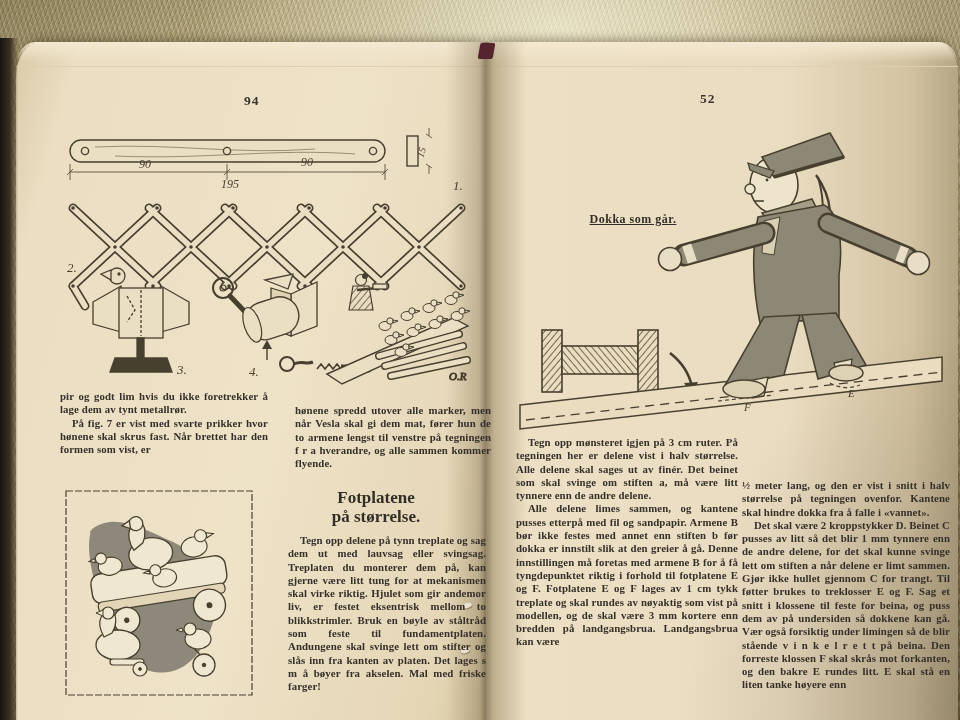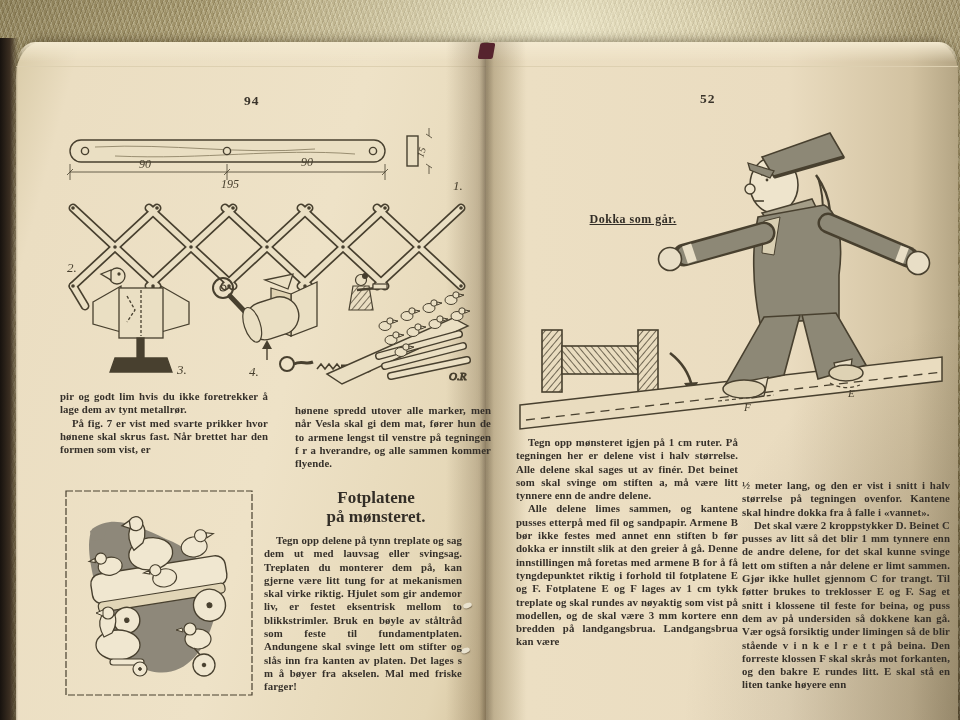--- a/index.html
+++ b/index.html
@@ -307,23 +307,23 @@
       <circle cx="-8" cy="-10" r="6" stroke-width="1.2"></circle>
       <polygon points="-16,-11 -22,-9 -15,-7"></polygon>
       <line x1="-4" y1="9" x2="4" y2="18" stroke-width="1.4"></line>
       <circle cx="6" cy="26" r="11" stroke-width="1.3"></circle>
         <circle cx="6" cy="26" r="1.8" fill="#48402f"></circle>
     </g>
   </svg>
 
   <div class="h-duck" style="left:278px;top:488px;width:196px;">
     <div>Fotplatene</div>
-    <div>på mønsteret.</div>
-  </div>
-  <div class="pagetext" style="left:264px;top:534px;width:198px;">
+    <div>på størrelse.</div>
+  </div>
+  <div class="pagetext" style="left:288px;top:534px;width:198px;">
     <p class="ind">Tegn opp delene på tynn treplate og sag dem ut med lauvsag eller svingsag. Treplaten du monterer dem på, kan gjerne være litt tung for at mekanismen skal virke riktig. Hjulet som gir andemor liv, er festet eksentrisk mellom to blikkstrimler. Bruk en bøyle av ståltråd som feste til fundamentplaten. Andungene skal svinge lett om stifter og slås inn fra kanten av platen. Det lages s m å bøyer fra akselen. Mal med friske farger!</p>
   </div>
 
   <div class="pagenum" style="left:700px;top:92px;">52</div>
 
   <div class="h-dokka" style="left:520px;top:212px;width:226px;">Dokka som går.</div>
 
   <svg style="left:512px;top:105px;" width="440" height="325" viewBox="0 0 440 325">
     <defs>
       <pattern id="h1" width="5" height="5" patternUnits="userSpaceOnUse" patternTransform="rotate(40)">
@@ -389,21 +389,21 @@
 
     <g>
       <path d="M206,296 L262,290" stroke="#48402f" stroke-width="1.2" stroke-dasharray="4 3" fill="none"></path>
       <path d="M318,278 q14,8 30,2" stroke="#48402f" stroke-width="1.2" stroke-dasharray="4 3" fill="none"></path>
       <text x="232" y="306" font-size="11">F</text>
       <text x="336" y="292" font-size="11">E</text>
     </g>
   </svg>
 
   <div class="pagetext" style="left:516px;top:436px;width:222px;">
-    <p class="ind">Tegn opp mønsteret igjen på 1 cm ruter. På tegningen her er delene vist i halv størrelse. Alle delene skal sages ut av finér. Det beinet som skal svinge om stiften a, må være litt tynnere enn de andre delene.</p>
+    <p class="ind">Tegn opp mønsteret igjen på 3 cm ruter. På tegningen her er delene vist i halv størrelse. Alle delene skal sages ut av finér. Det beinet som skal svinge om stiften a, må være litt tynnere enn de andre delene.</p>
     <p class="ind">Alle delene limes sammen, og kantene pusses etterpå med fil og sandpapir. Armene B bør ikke festes med annet enn stiften b før dokka er innstilt slik at den greier å gå. Denne innstillingen må foretas med armene B for å få tyngdepunktet riktig i forhold til fotplatene E og F. Fotplatene E og F lages av 1 cm tykk treplate og skal rundes av nøyaktig som vist på modellen, og de skal være 3 mm kortere enn bredden på landgangsbrua. Landgangsbrua kan være</p>
   </div>
   <div class="pagetext" style="left:742px;top:436px;width:208px;margin-top:43px;">
     <p>½ meter lang, og den er vist i snitt i halv størrelse på tegningen ovenfor. Kantene skal hindre dokka fra å falle i «vannet».</p>
     <p class="ind">Det skal være 2 kroppstykker D. Beinet C pusses av litt så det blir 1 mm tynnere enn de andre delene, for det skal kunne svinge lett om stiften a når delene er limt sammen. Gjør ikke hullet gjennom C for trangt. Til føtter brukes to treklosser E og F. Sag et snitt i klossene til feste for beina, og puss dem av på undersiden så dokkene kan gå. Vær også forsiktig under limingen så de blir stående v i n k e l r e t t på beina. Den forreste klossen F skal skrås mot forkanten, og den bakre E rundes litt. E skal stå en liten tanke høyere enn</p>
   </div>
 
 </div>
 
 </body></html>

